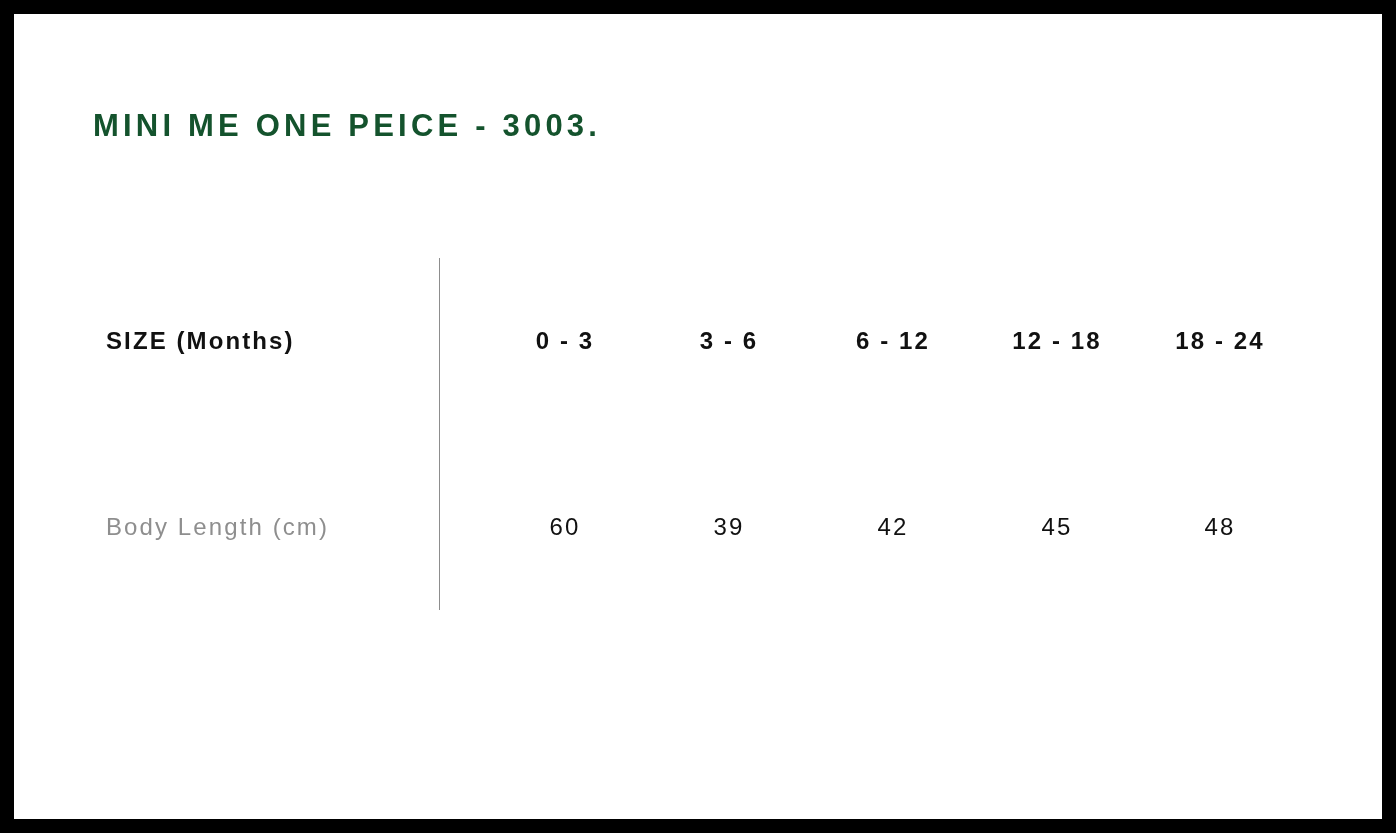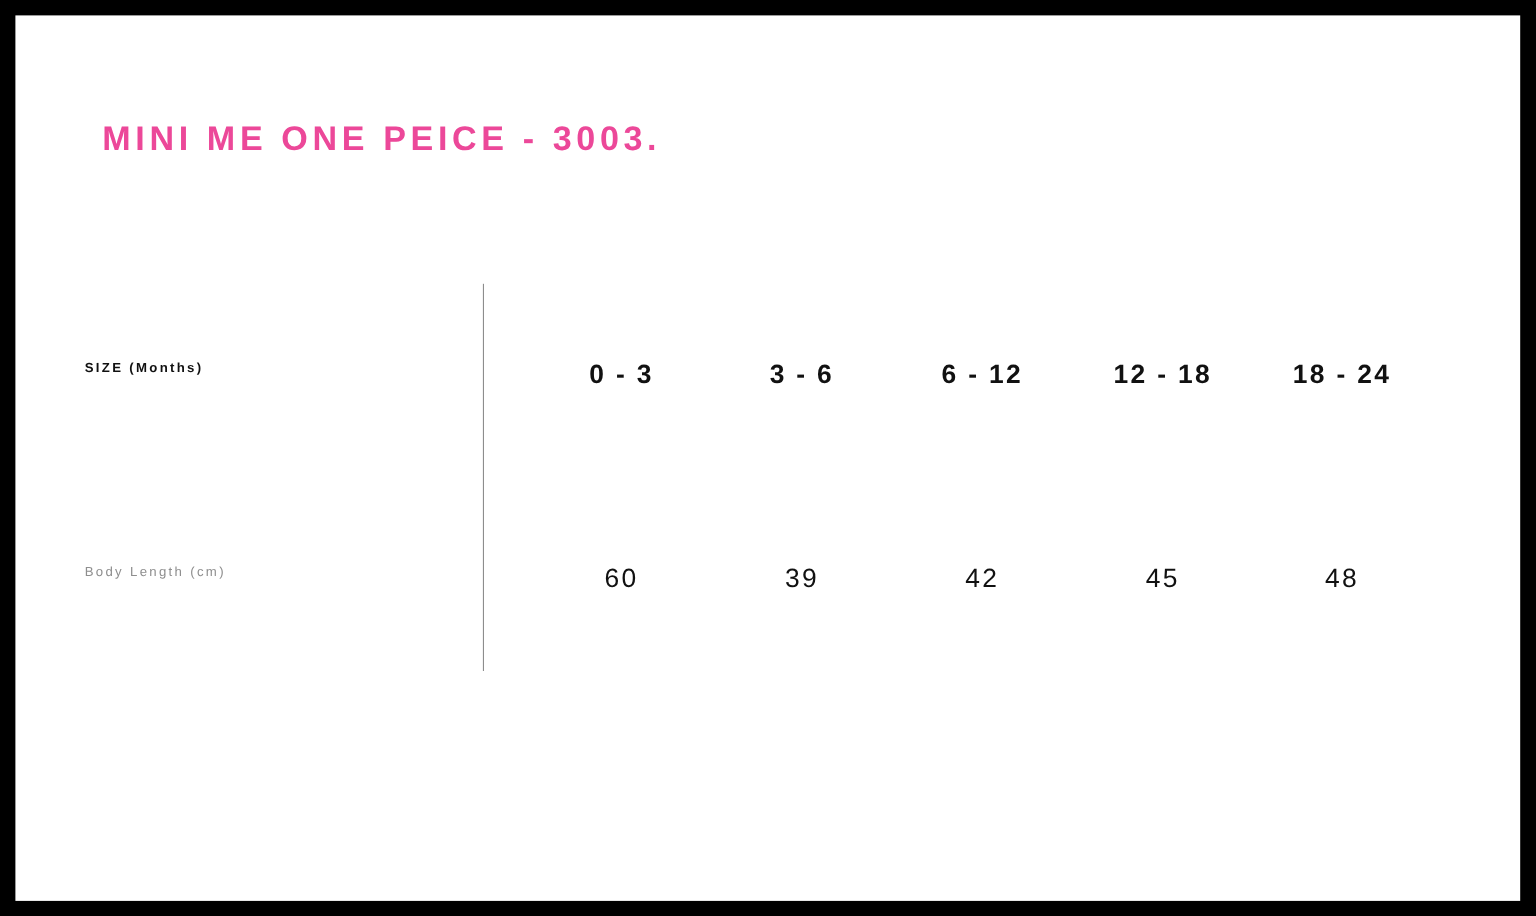--- a/index.html
+++ b/index.html
@@ -22,21 +22,21 @@
     background: #ffffff;
     box-sizing: border-box;
   }
   .title {
     position: absolute;
     left: 79px;
     top: 94px;
     font-size: 31px;
     font-weight: bold;
     letter-spacing: 4.2px;
-    color: #ec4899;
+    color: #14532d;
     white-space: nowrap;
   }
   
   .vline {
     position: absolute;
     left: 425px;
     top: 244px;
     width: 1px;
     height: 352px;
     background: #8d8d8d;
@@ -54,24 +54,24 @@
     left: 0;
     width: 100%;
     height: 28px;
   }
   .row-header { top: 313px; }
   .row-1 { top: 405px; }
   .row-2 { top: 499px; }
 
   .rowlabel {
     position: absolute;
-    left: 63px;
+    left: 92px;
     top: 0;
     white-space: nowrap;
-    font-size: 12px;
+    font-size: 24px;
     letter-spacing: 2.1px;
   }
   .row-header .rowlabel {
     font-weight: bold;
     color: #111111;
   }
   .row-1 .rowlabel, .row-2 .rowlabel {
     color: #8e8e8e;
   }
 

